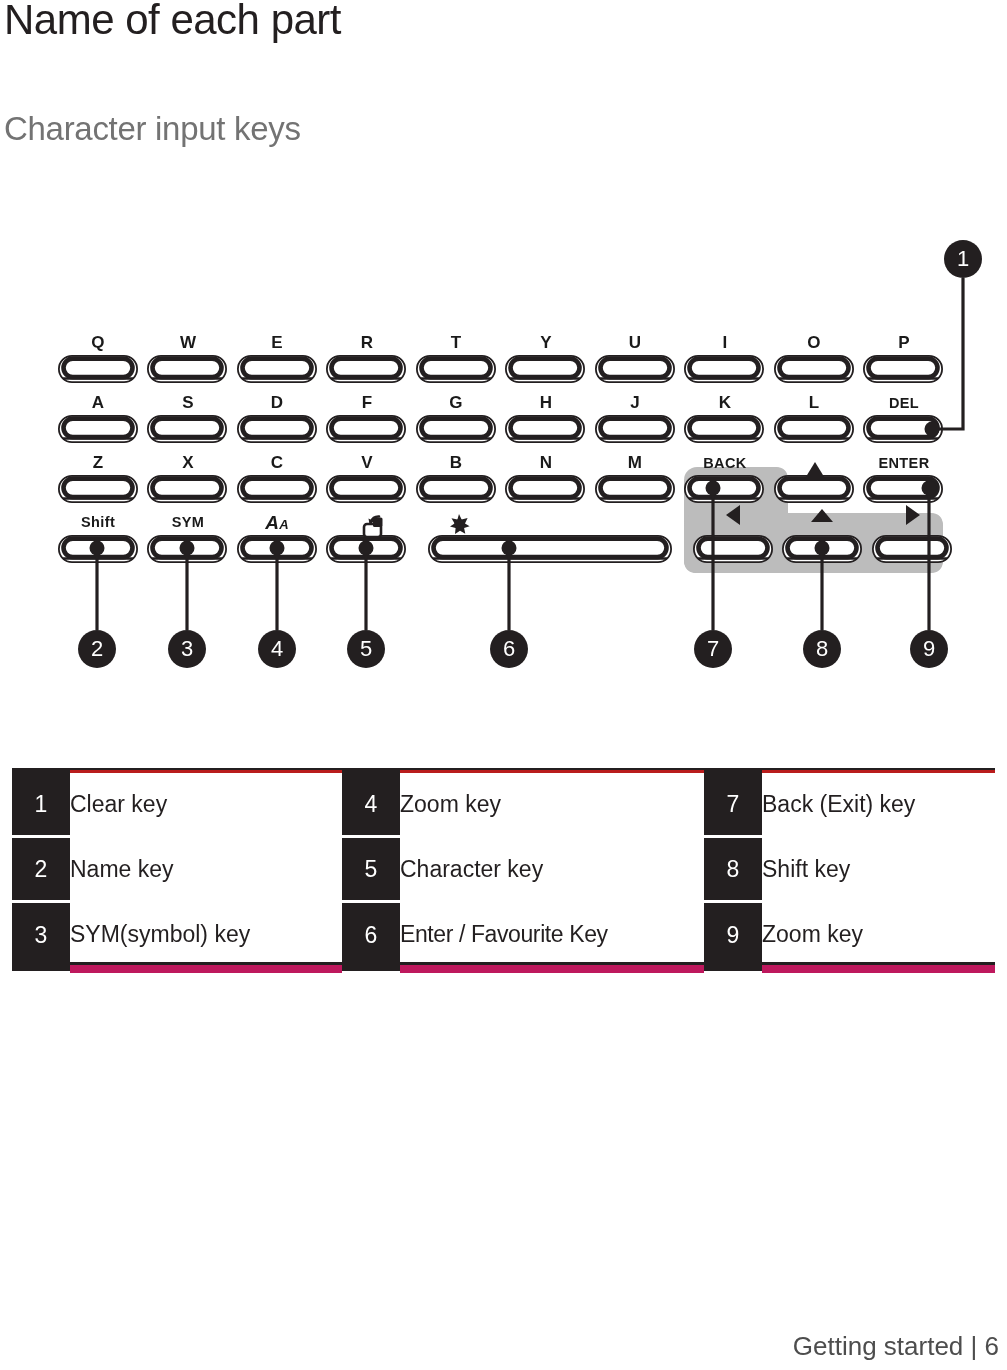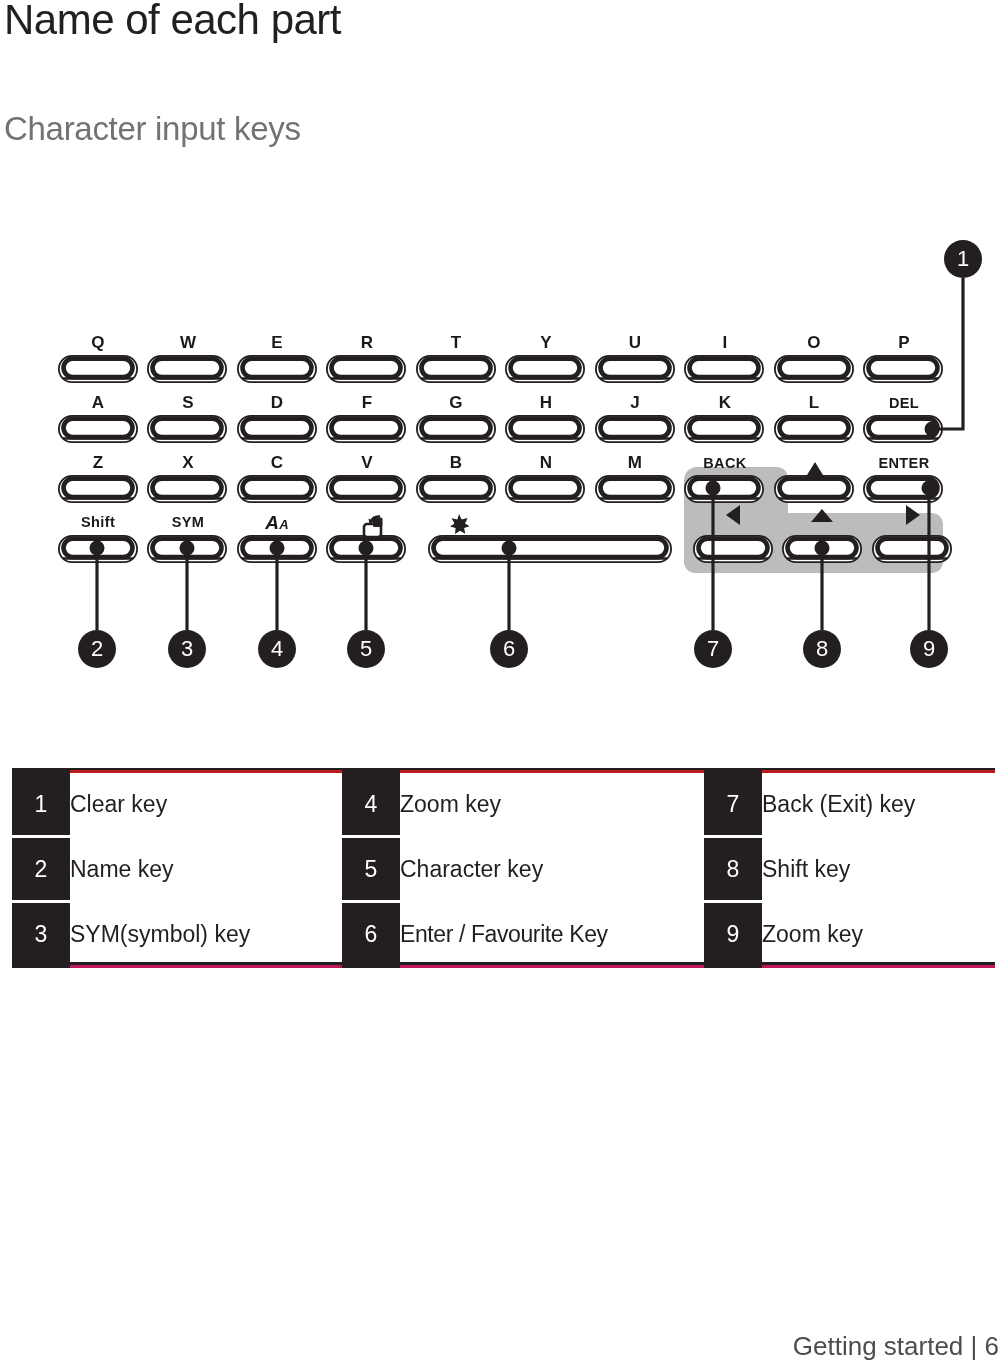--- a/index.html
+++ b/index.html
@@ -119,21 +119,21 @@
     border-bottom-color: #ffffff;
   }
   td.desc {
     background: #ffffff;
     color: #231f20;
     padding-left: 22px;
     border-top-color: #231f20;
     border-bottom-color: #231f20;
   }
   #legend-table tr:first-child td.desc { border-top: 3px solid #b91c1c; }
-  #legend-table tr:last-child  td.desc { border-bottom: 3px solid #be185d; }
+  #legend-table tr:last-child  td.desc { border-bottom: 8px solid #be185d; }
   td.desc.narrow { font-size: 21px; letter-spacing: -0.4px; }
   #legend-table tr:first-child td.num { border-top: 3px solid #231f20; }
   #legend-table tr:last-child  td.num { border-bottom: 3px solid #231f20; }
 
   
   .table-rule {
     position: absolute;
     left: 12px;
     width: 983px;
     height: 3px;

